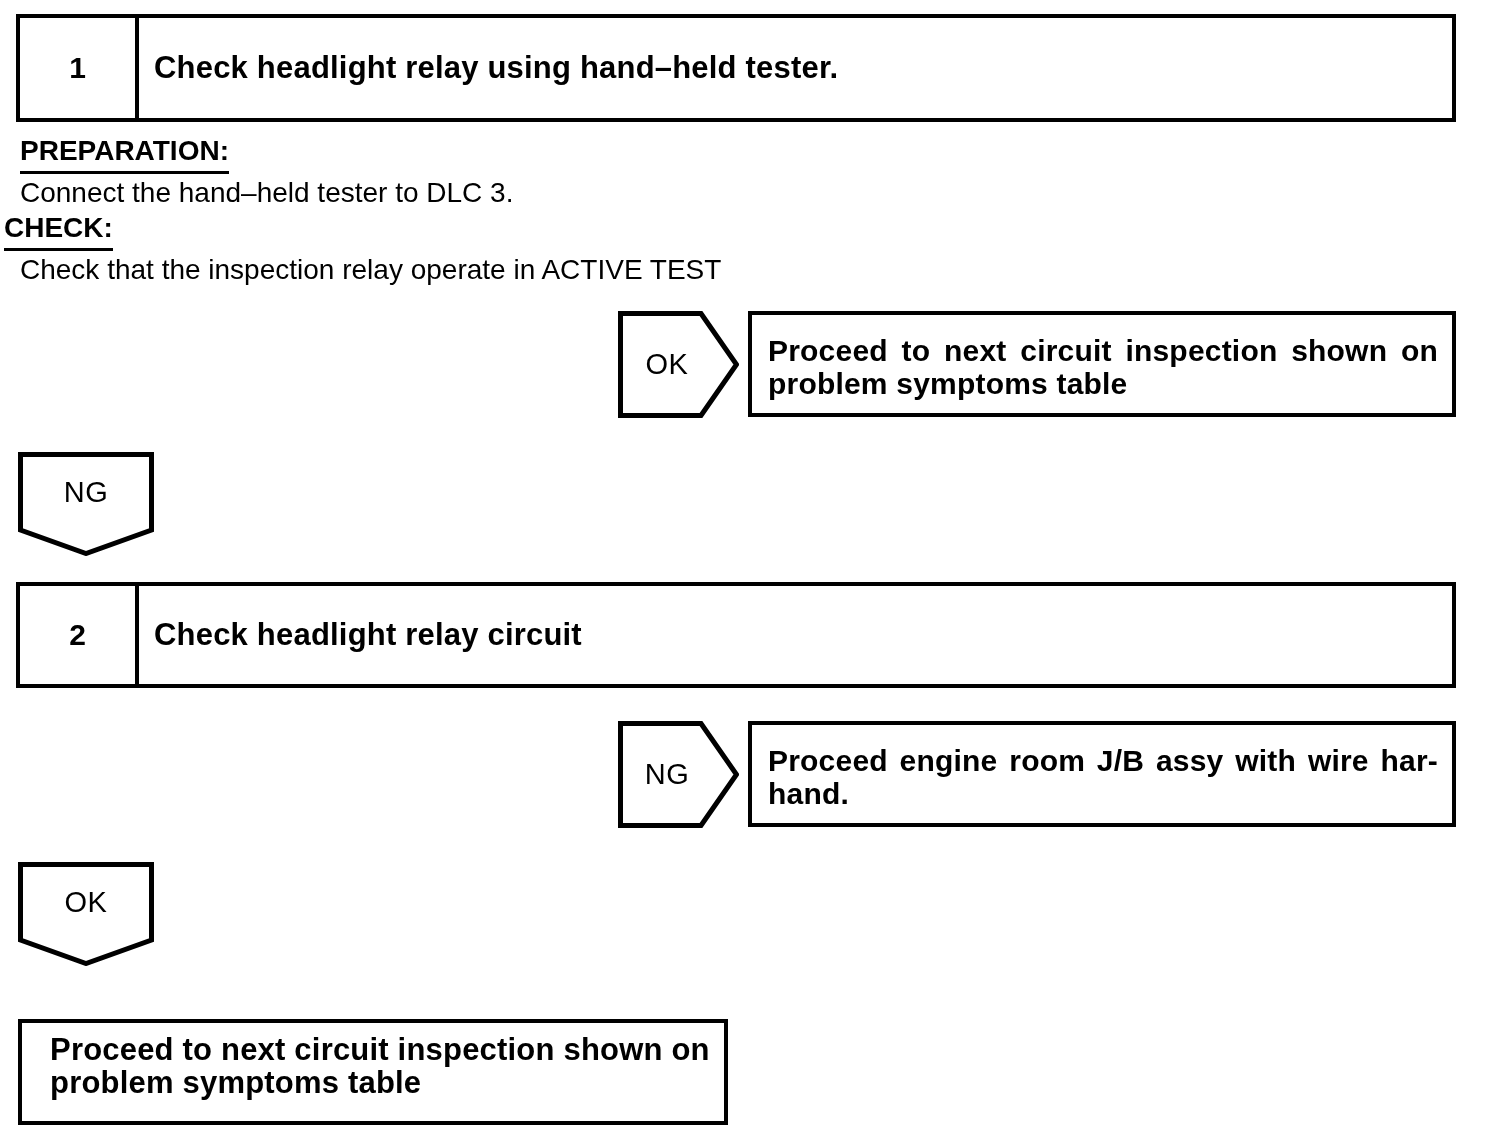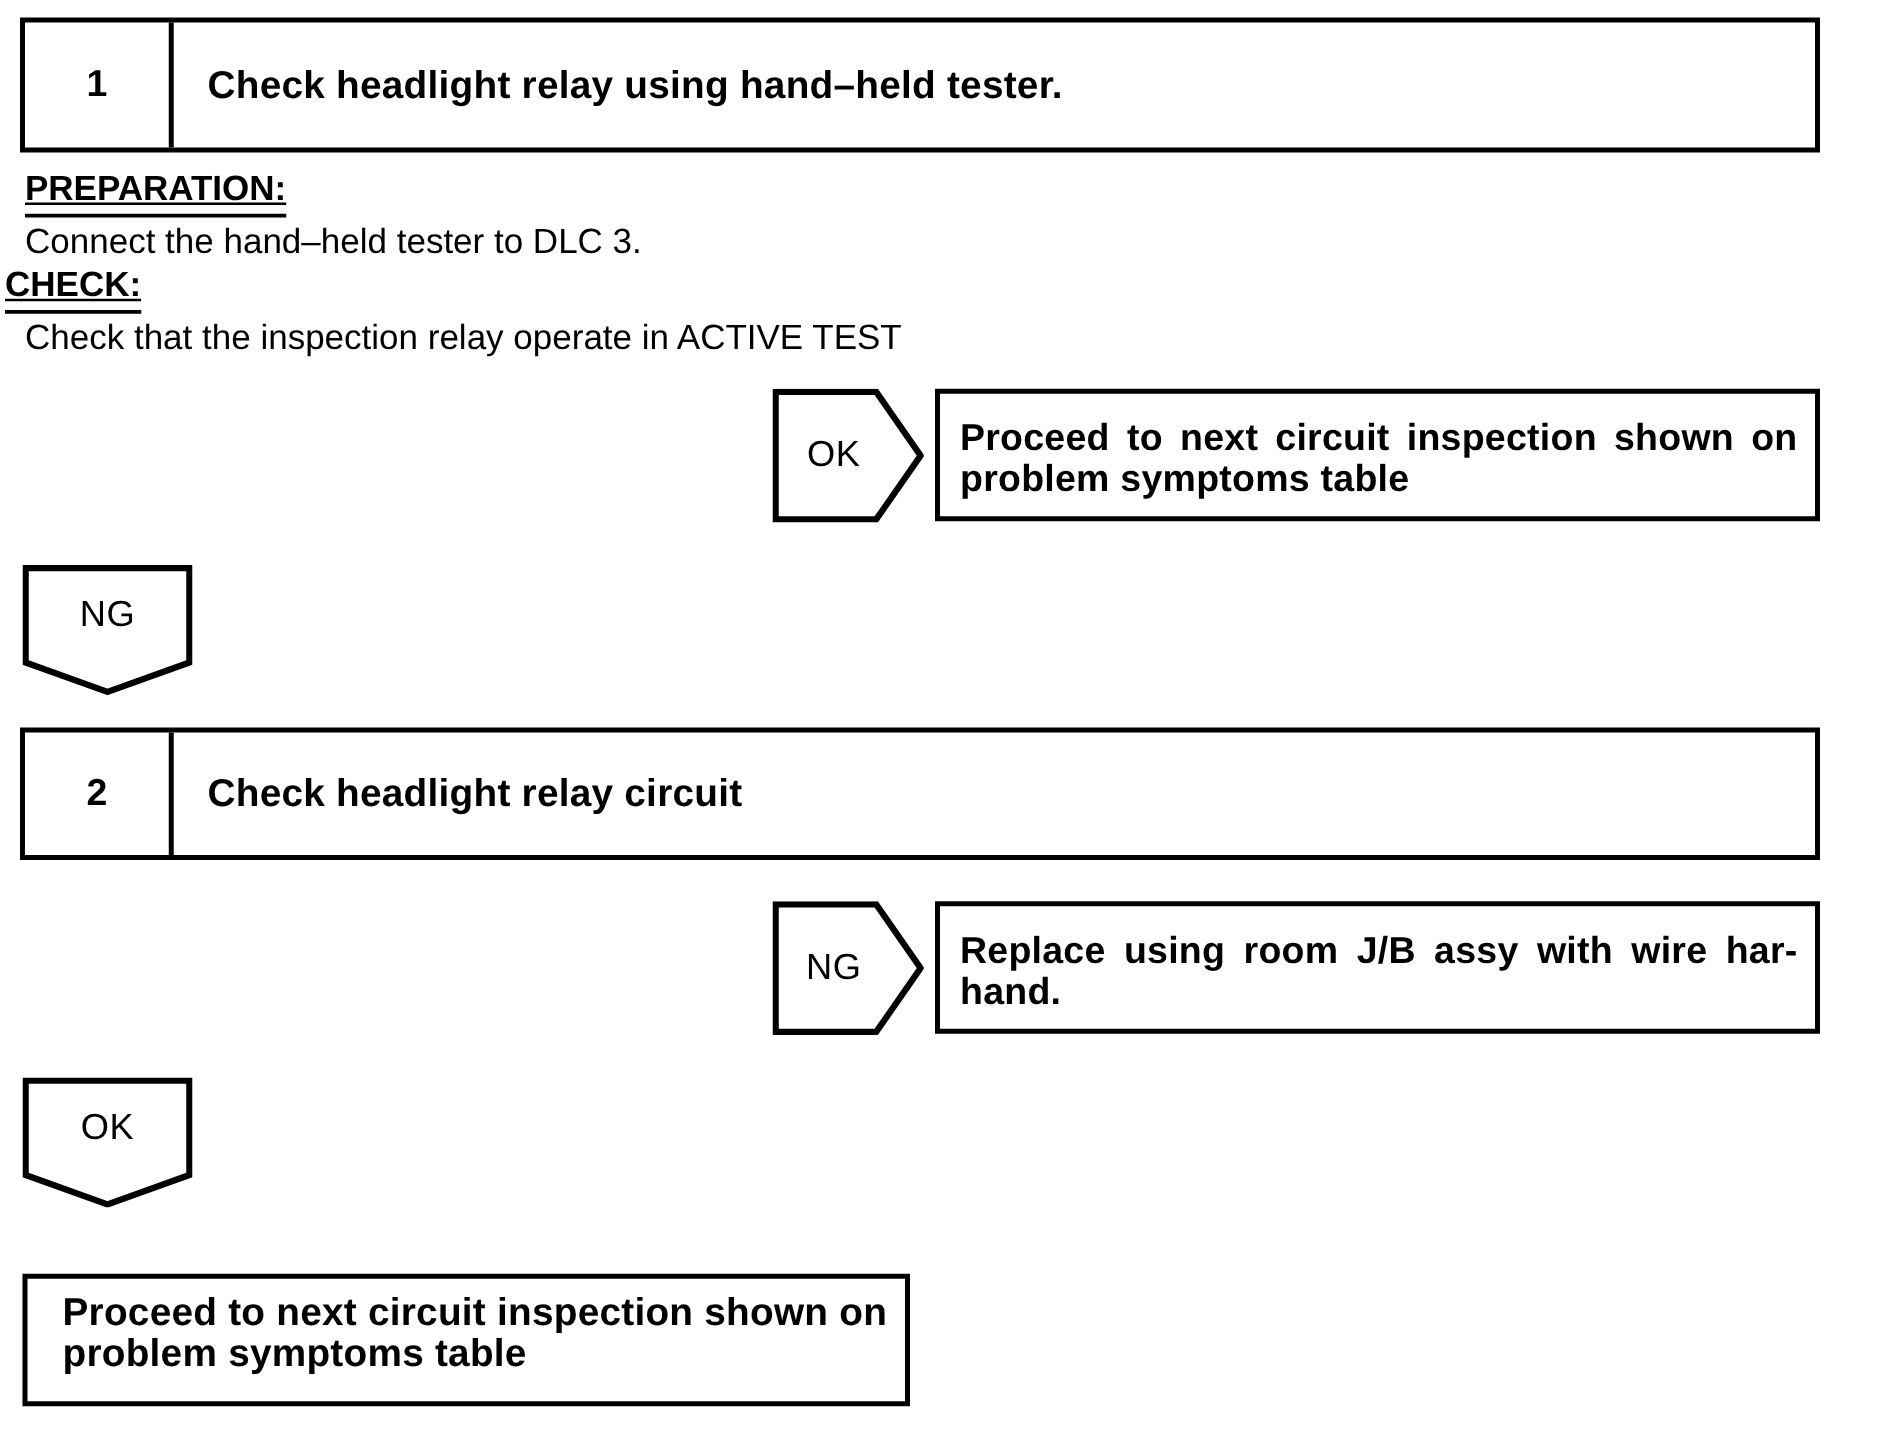--- a/index.html
+++ b/index.html
@@ -26,35 +26,34 @@
     display: flex;
     align-items: center;
     justify-content: center;
     font-weight: bold;
     font-size: 30px;
   }
   .steptitle {
     flex: 1;
     display: flex;
     align-items: center;
-    padding-left: 27px;
+    padding-left: 15px;
     font-weight: bold;
     font-size: 31px;
     letter-spacing: 0.2px;
   }
 
   
   .dheading {
     font-weight: bold;
     font-size: 28px;
     line-height: 1;
     display: inline-block;
     border-bottom: 3px solid #000;
     padding-bottom: 6px;
-    text-decoration: underline;
   }
   .dbody {
     font-size: 28px;
     line-height: 1;
     white-space: nowrap;
   }
 
   
   .connector { position: absolute; }
   .connector svg { display: block; }
@@ -136,21 +135,21 @@
   </div>
 
   <div class="connector" style="left:618px; top:721px; width:121px; height:107px;">
     <svg width="121" height="107" viewBox="0 0 121 107">
       <polygon points="2.5,2.5 83,2.5 118.5,53.5 83,104.5 2.5,104.5" fill="#ffffff" stroke="#000000" stroke-width="5" stroke-linejoin="miter"></polygon>
     </svg>
     <div class="clabel right-kind">NG</div>
   </div>
 
   <div class="abs resultbox" style="left:748px; top:721px; width:708px; height:106px;">
-    <div class="jline">Replace using room J/B assy with wire har-</div>
+    <div class="jline">Proceed engine room J/B assy with wire har-</div>
     <div>hand.</div>
   </div>
 
   <div class="connector" style="left:18px; top:862px; width:136px; height:104px;">
     <svg width="136" height="104" viewBox="0 0 136 104">
       <polygon points="2.5,2.5 133.5,2.5 133.5,78 68,101.5 2.5,78" fill="#ffffff" stroke="#000000" stroke-width="5" stroke-linejoin="miter"></polygon>
     </svg>
     <div class="clabel down-kind">OK</div>
   </div>
 

